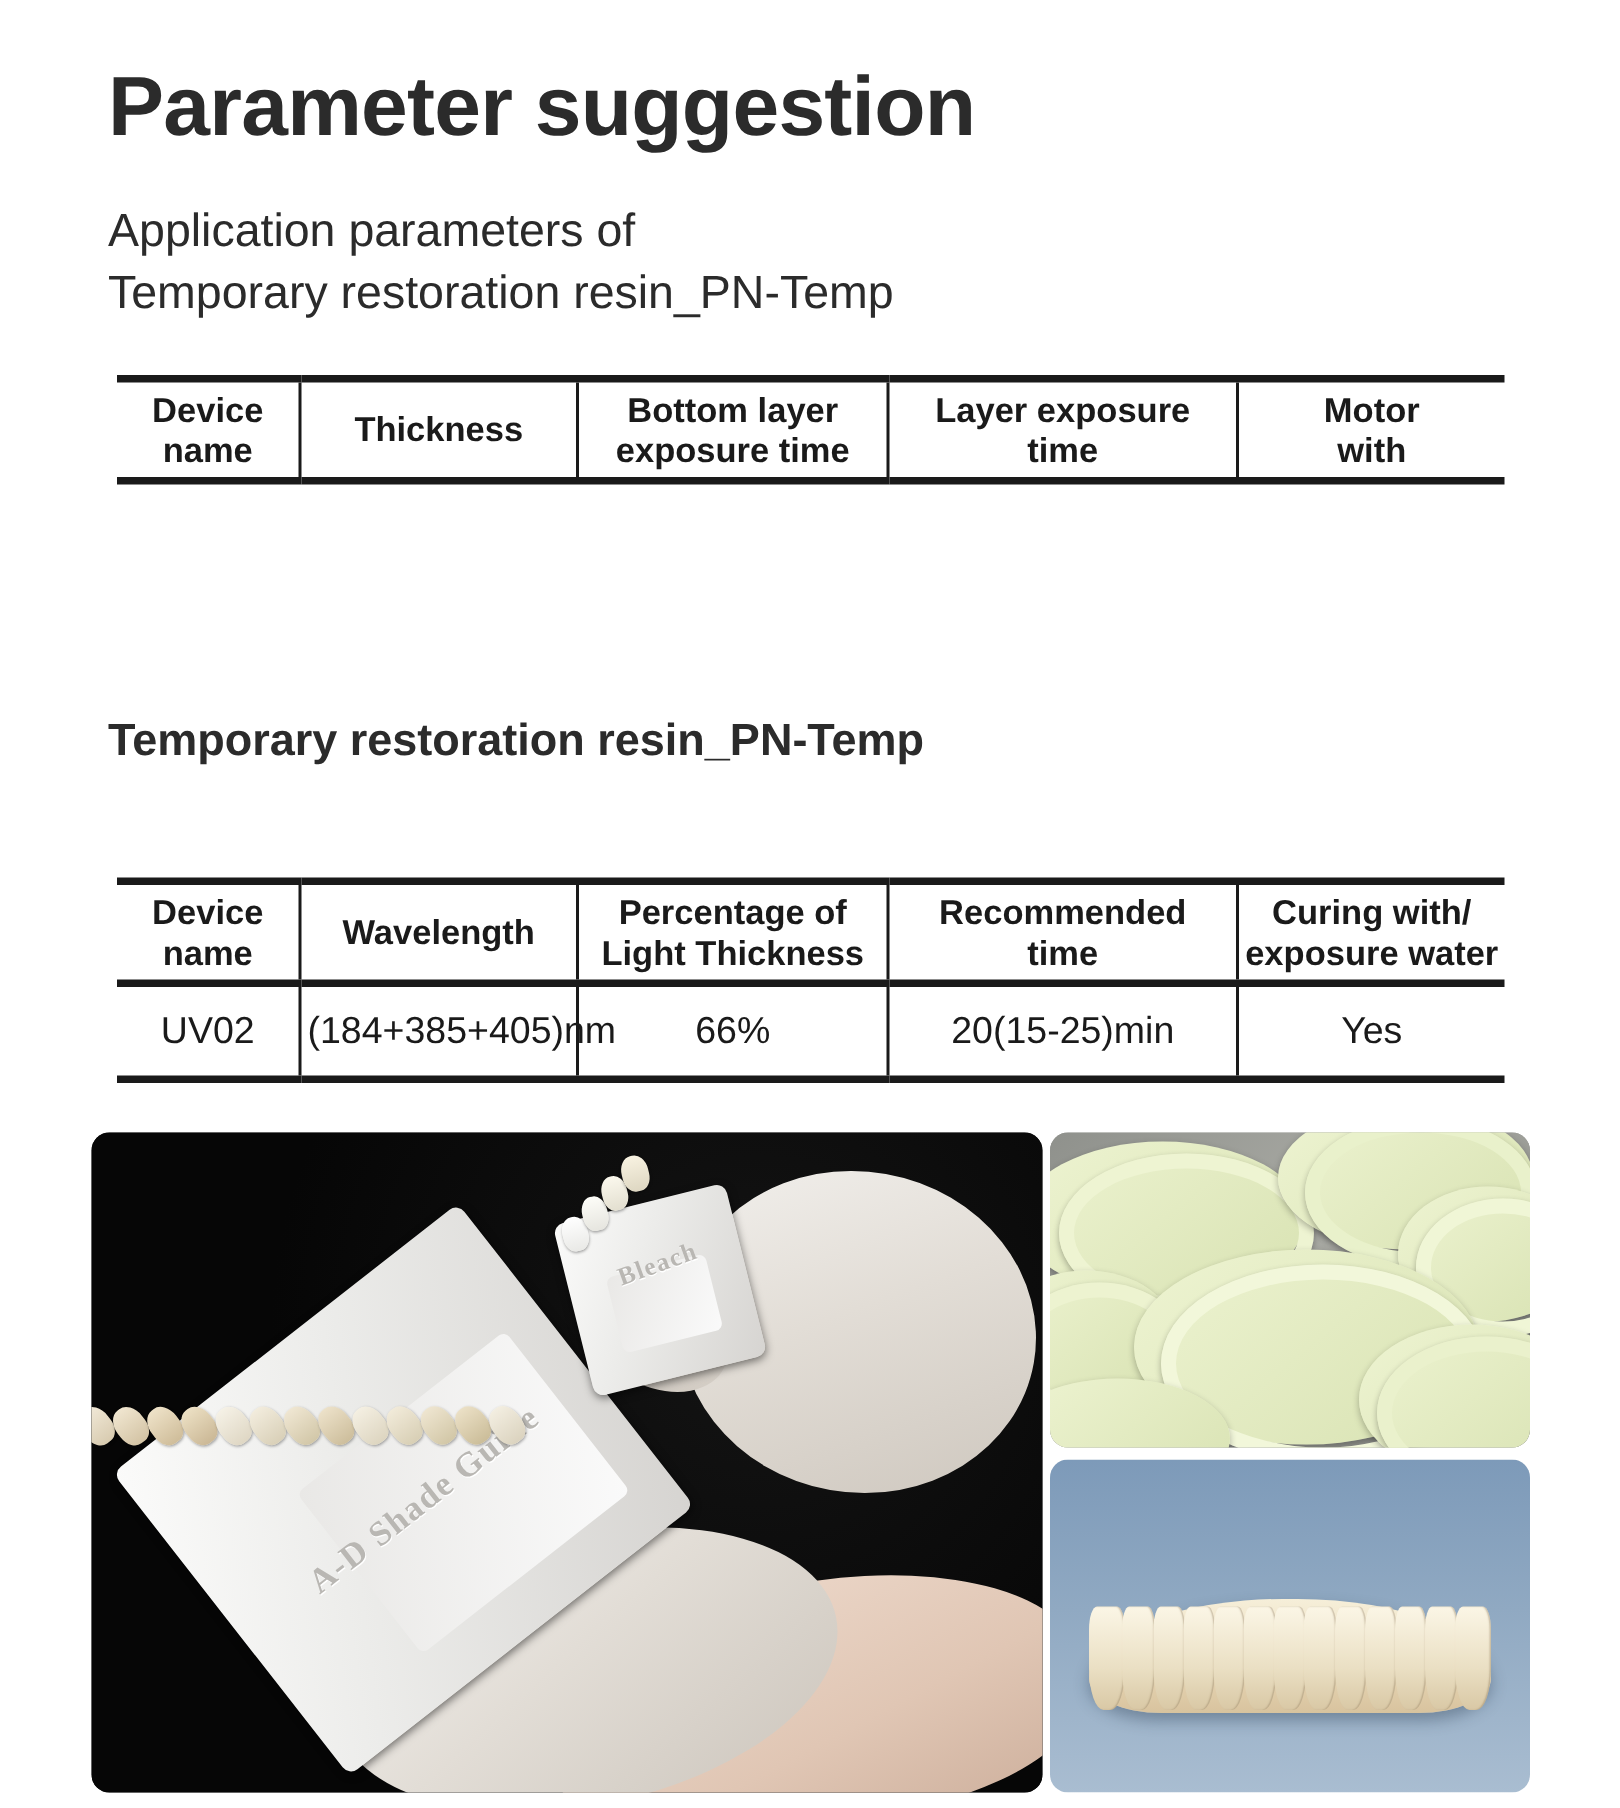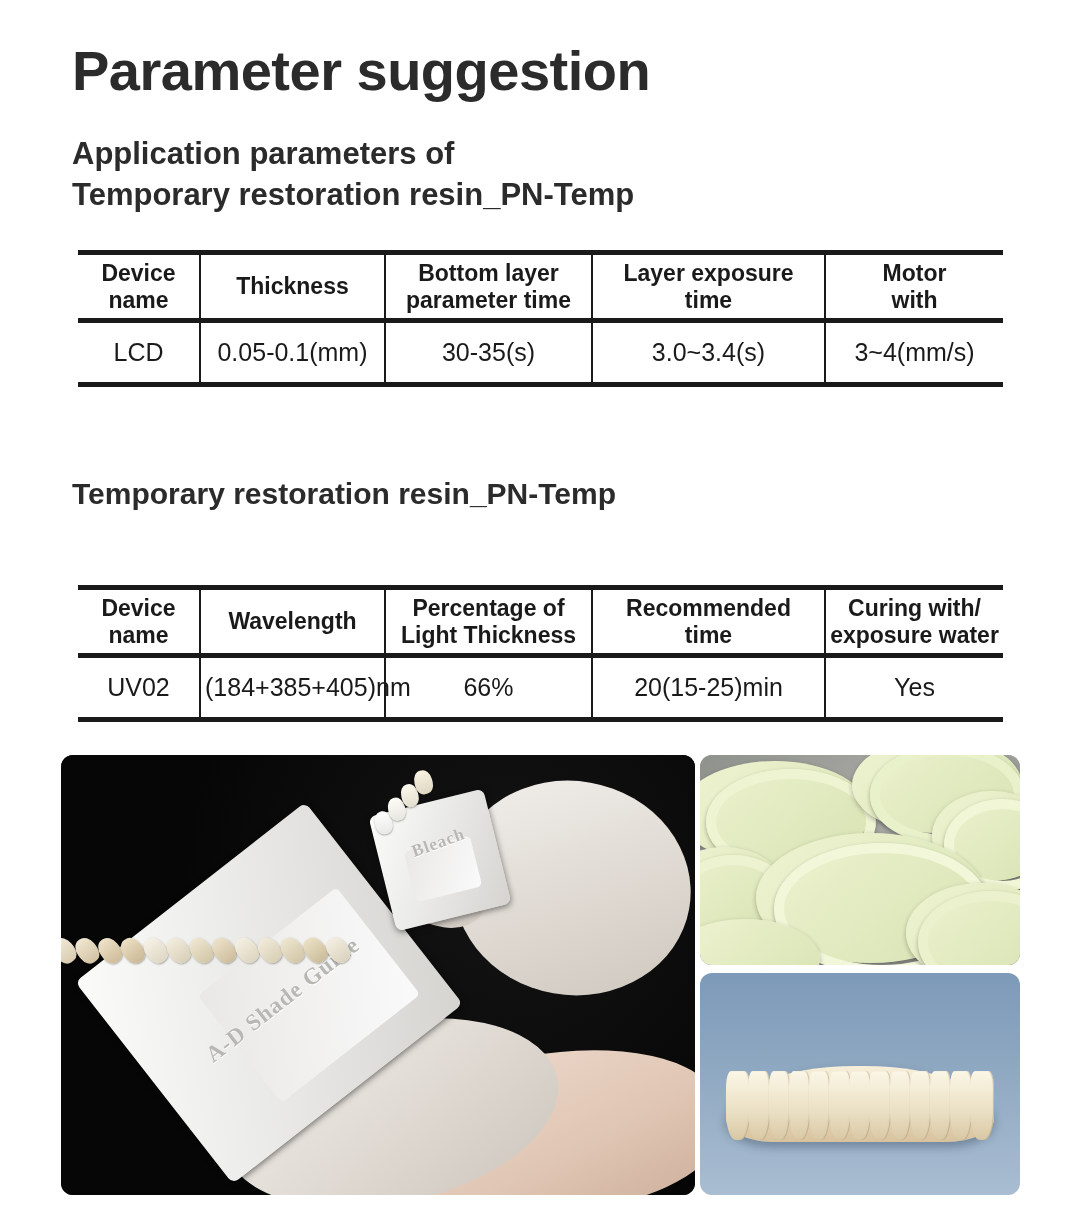--- a/index.html
+++ b/index.html
@@ -14,21 +14,21 @@
   .page{position:relative;width:920px;height:1205px;}
 
   
   .title{
     position:absolute;left:72px;top:42px;
     font-size:56px;font-weight:bold;letter-spacing:-0.5px;
     color:#2b2b2b;line-height:1.05;white-space:nowrap;
   }
   .subhead{
     position:absolute;left:72px;top:133px;
-    font-size:31px;font-weight:700;color:#2b2b2b;line-height:1.33;
+    font-size:31px;font-weight:400;color:#2b2b2b;line-height:1.33;
   }
   .subhead div{white-space:nowrap;}
   .subhead2{
     position:absolute;left:72px;top:474px;
     font-size:30px;font-weight:bold;color:#2b2b2b;line-height:1.36;
   }
   .subhead2 div{white-space:nowrap;}
 
   
   .tbl{
@@ -150,40 +150,33 @@
       <tr>
         <th>
           <div>Device</div>
           <div>name</div>
         </th>
         <th>
           <div>Thickness</div>
         </th>
         <th>
           <div>Bottom layer</div>
-          <div>parameter time</div>
+          <div>exposure time</div>
         </th>
         <th>
           <div>Layer exposure</div>
           <div>time</div>
         </th>
         <th>
           <div>Motor</div>
           <div>with</div>
         </th>
       </tr>
     </thead>
     <tbody>
-      <tr>
-        <td>LCD</td>
-        <td>0.05-0.1(mm)</td>
-        <td>30-35(s)</td>
-        <td>3.0~3.4(s)</td>
-        <td>3~4(mm/s)</td>
-      </tr>
     </tbody>
   </table>
 
   <div class="subhead2">
     <div>Temporary restoration resin_PN-Temp</div>
   </div>
 
   <table class="tbl" id="table2">
     <colgroup>
       <col class="c0">

